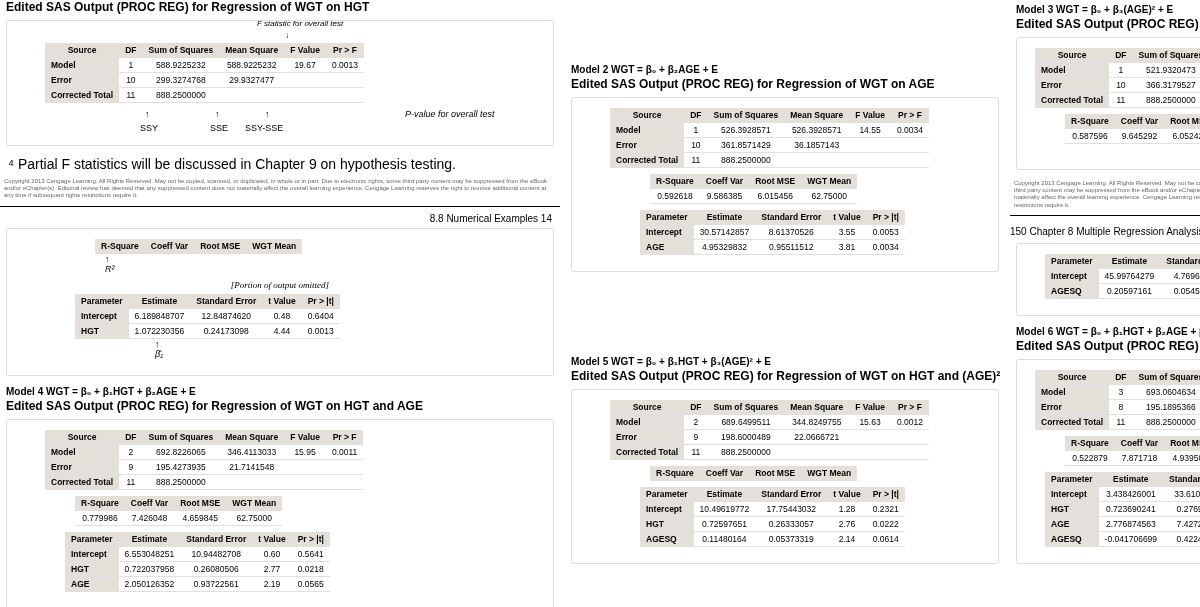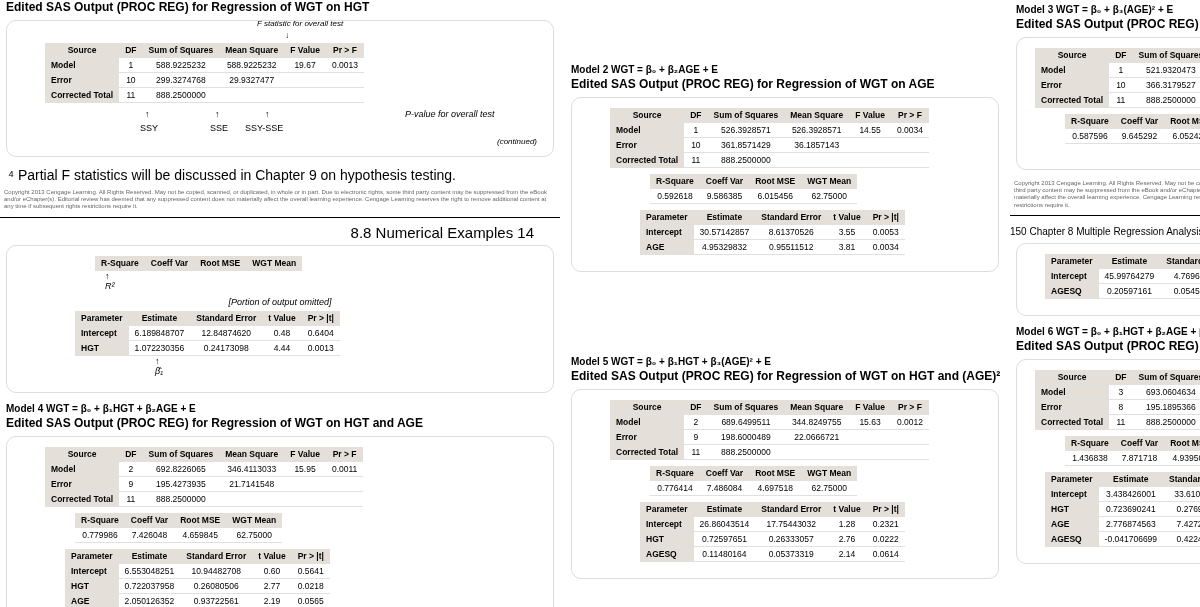--- a/index.html
+++ b/index.html
@@ -3,34 +3,34 @@
 <meta charset="utf-8">
 <style>
   * { box-sizing: border-box; margin: 0; padding: 0; }
   body { font-family: Arial, Helvetica, sans-serif; font-size: 9px; background: #fff; width: 1200px; height: 607px; position: relative; color: #000; }
   .col { position: absolute; }
   .col1 { left: 0; top: 0; width: 560px; }
   .col2 { left: 565px; top: 0; width: 440px; }
   .col3 { left: 1010px; top: 0; width: 190px; overflow: hidden; }
   .model-title { font-weight: bold; font-size: 10px; margin: 4px 0 2px 6px; }
   .model-sub { font-weight: bold; font-size: 12px; margin: 0 0 6px 6px; }
-  .block { border: 1px solid #ddd; border-radius: 10px; padding: 6px 8px 10px 8px; margin: 4px 6px 10px 6px; }
+  .block { border: 1px solid #ddd; border-radius: 3px; padding: 6px 8px 10px 8px; margin: 4px 6px 10px 6px; }
   table { border-collapse: collapse; font-size: 8.5px; }
   th, td { padding: 2px 6px; text-align: center; border-bottom: 1px solid #e0e0e0; }
   th { background: #e4e0d9; font-weight: bold; }
   td.lab { background: #e4e0d9; font-weight: bold; text-align: left; }
   .tablewrap { margin: 4px 0 6px 30px; }
   .continued { text-align: right; font-size: 8px; margin: 2px 8px 0 0; font-style: italic; }
   .footnote { font-size: 14px; margin: 6px 0 0 8px; vertical-align: top; }
   .copy { font-size: 6px; color: #666; margin: 6px 4px; line-height: 1.2; }
   .hdr-line { border-top: 1px solid #000; margin: 2px 0; }
-  .sect-num { text-align: right; font-size: 15px; margin: 6px 26px 4px 0; }
+  .sect-num { text-align: right; font-size: 10px; margin: 6px 8px 4px 0; }
   .chapnum { font-size: 10px; margin: 10px 0 6px 0; }
   .italic { font-style: italic; }
-  .center { text-align:center; }
+  .center { text-align:center;font-family:Liberation Serif, serif; }
   .annot { position:absolute; font-size:8px; }
 </style>
 </head>
 <body>
 
 <div class="col col1">
   <div class="model-sub">Edited  SAS Output (PROC REG) for Regression of WGT on HGT</div>
   <div class="block" style="position:relative;">
     <div class="annot" style="left:250px; top:-2px;"><span class="italic">F statistic for overall test</span></div>
     <div class="annot" style="left:278px; top:10px;">↓</div>
@@ -76,21 +76,20 @@
       <span style="position:absolute;left:60px;">↑</span>
         <span style="position:absolute;left:130px;">↑</span>
         <span style="position:absolute;left:180px;">↑</span>
       <span style="position:absolute;left:320px;text-align:center;" class="italic">P-value for overall test</span>
     </div>
     <div style="margin-left:70px; position:relative; height:12px;">
       <span style="position:absolute;left:55px;">SSY</span>
       <span style="position:absolute;left:125px;">SSE</span>
       <span style="position:absolute;left:160px;">SSY-SSE</span>
     </div>
-    <div class="continued">(continued)</div>
   </div>
   <div class="footnote">⁴ Partial F statistics will be discussed in Chapter 9 on hypothesis testing.</div>
   <div class="copy">Copyright 2013 Cengage Learning. All Rights Reserved. May not be copied, scanned, or duplicated, in whole or in part. Due to electronic rights, some third party content may be suppressed from the eBook and/or eChapter(s). Editorial review has deemed that any suppressed content does not materially affect the overall learning experience. Cengage Learning reserves the right to remove additional content at any time if subsequent rights restrictions require it.</div>
   <div class="hdr-line"></div>
   <div class="sect-num">8.8  Numerical Examples      14</div>
 
   <div class="block" style="margin-top:2px;">
     <div class="tablewrap" style="margin-left:80px;">
       <table>
         <tbody>
@@ -368,42 +367,36 @@
     </div>
     <div class="tablewrap" style="margin-left:70px;">
       <table>
         <tbody>
             <tr>
               <th>R-Square</th>
               <th>Coeff Var</th>
               <th>Root MSE</th>
               <th>WGT Mean</th>
             </tr>
-        <tr>
-              <td>0.776414</td>
-              <td>7.486084</td>
-              <td>4.697518</td>
-              <td>62.75000</td>
-            </tr>
       </tbody>
         </table>
     </div>
     <div class="tablewrap" style="margin-left:60px;">
       <table>
         <tbody>
             <tr>
               <th>Parameter</th>
               <th>Estimate</th>
               <th>Standard Error</th>
               <th>t Value</th>
               <th>Pr &gt; |t|</th>
             </tr>
         <tr>
               <td class="lab">Intercept</td>
-              <td>26.86043514</td>
+              <td>10.49619772</td>
               <td>17.75443032</td>
               <td>1.28</td>
               <td>0.2321</td>
             </tr>
         <tr>
               <td class="lab">HGT</td>
               <td>0.72597651</td>
               <td>0.26333057</td>
               <td>2.76</td>
               <td>0.0222</td>
@@ -528,21 +521,21 @@
     </div>
     <div class="tablewrap" style="margin-left:40px;">
       <table>
         <tbody>
             <tr>
               <th>R-Square</th>
               <th>Coeff Var</th>
               <th>Root MSE</th>
             </tr>
         <tr>
-              <td>1.436838</td>
+              <td>0.522879</td>
               <td>7.871718</td>
               <td>4.939503</td>
             </tr>
       </tbody>
         </table>
     </div>
     <div class="tablewrap" style="margin-left:20px;">
       <table>
         <tbody>
             <tr>

